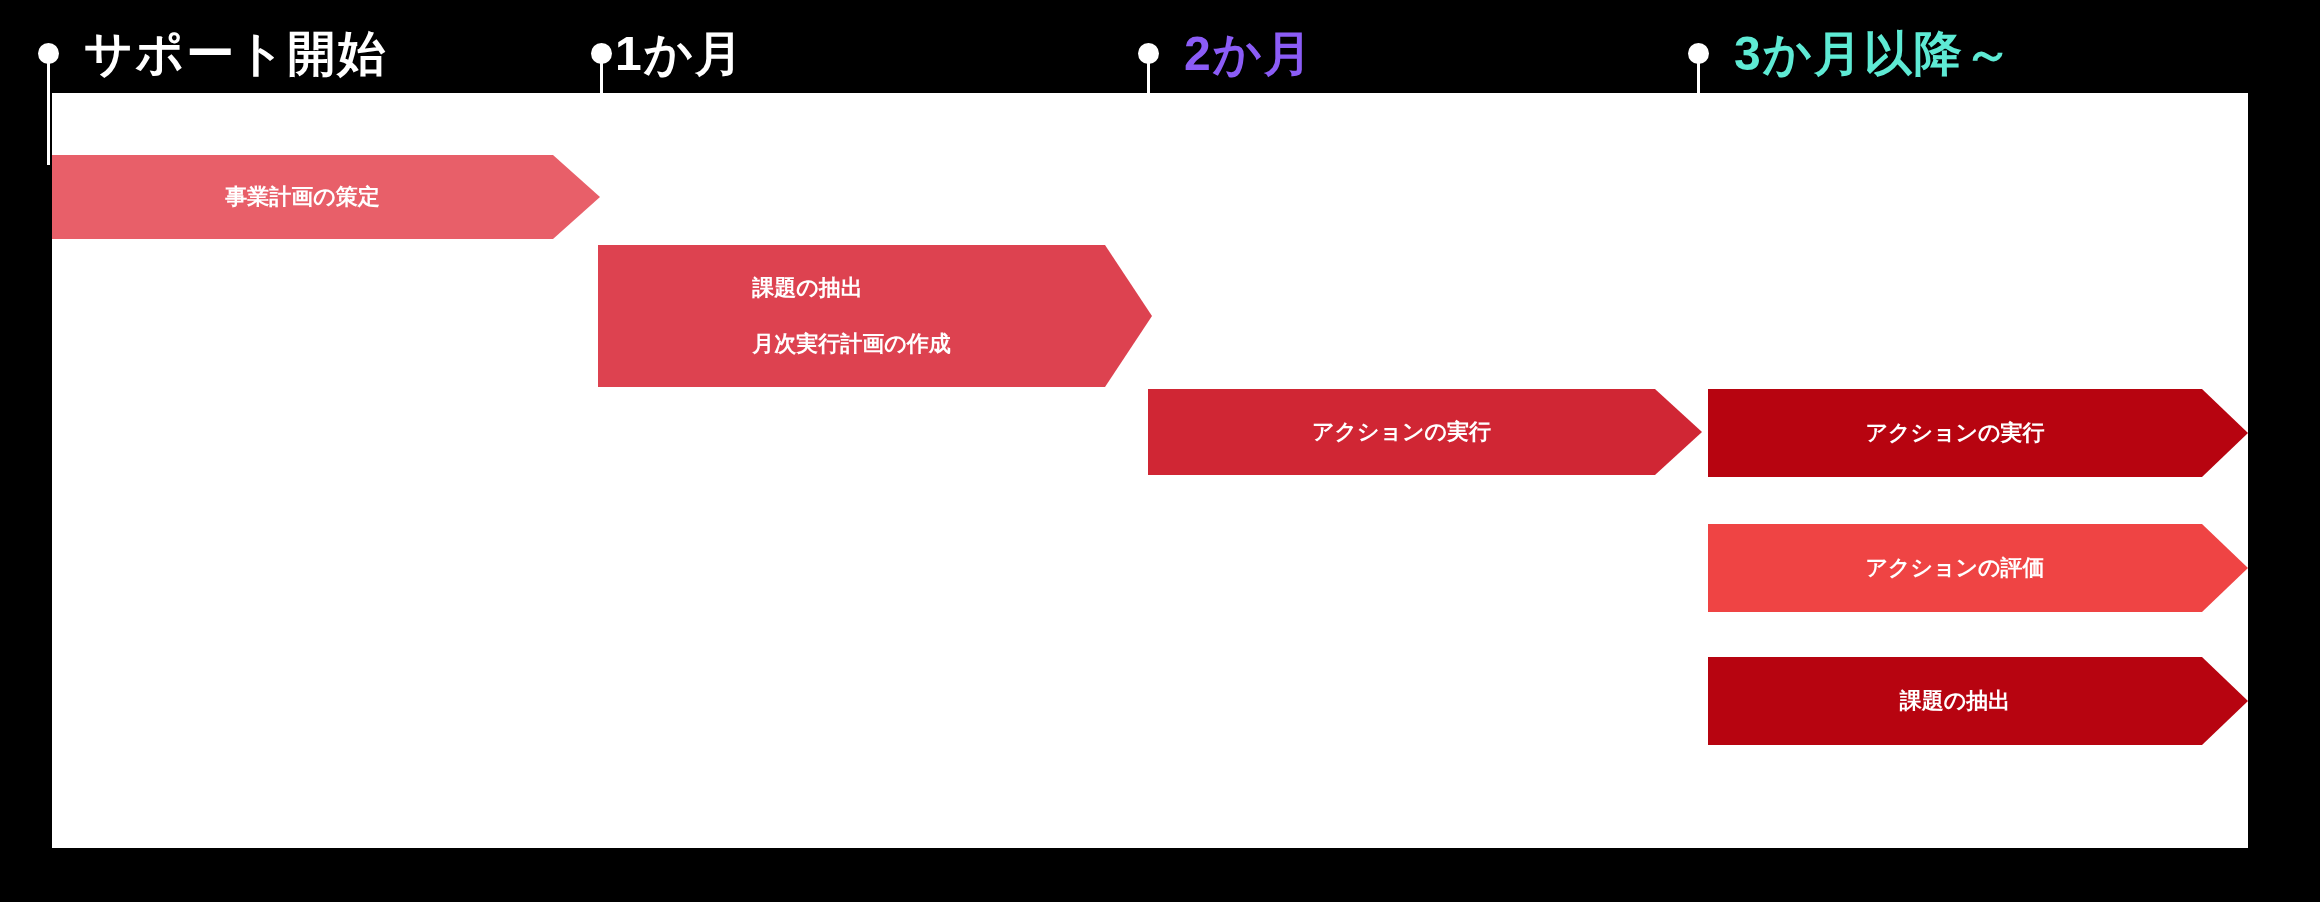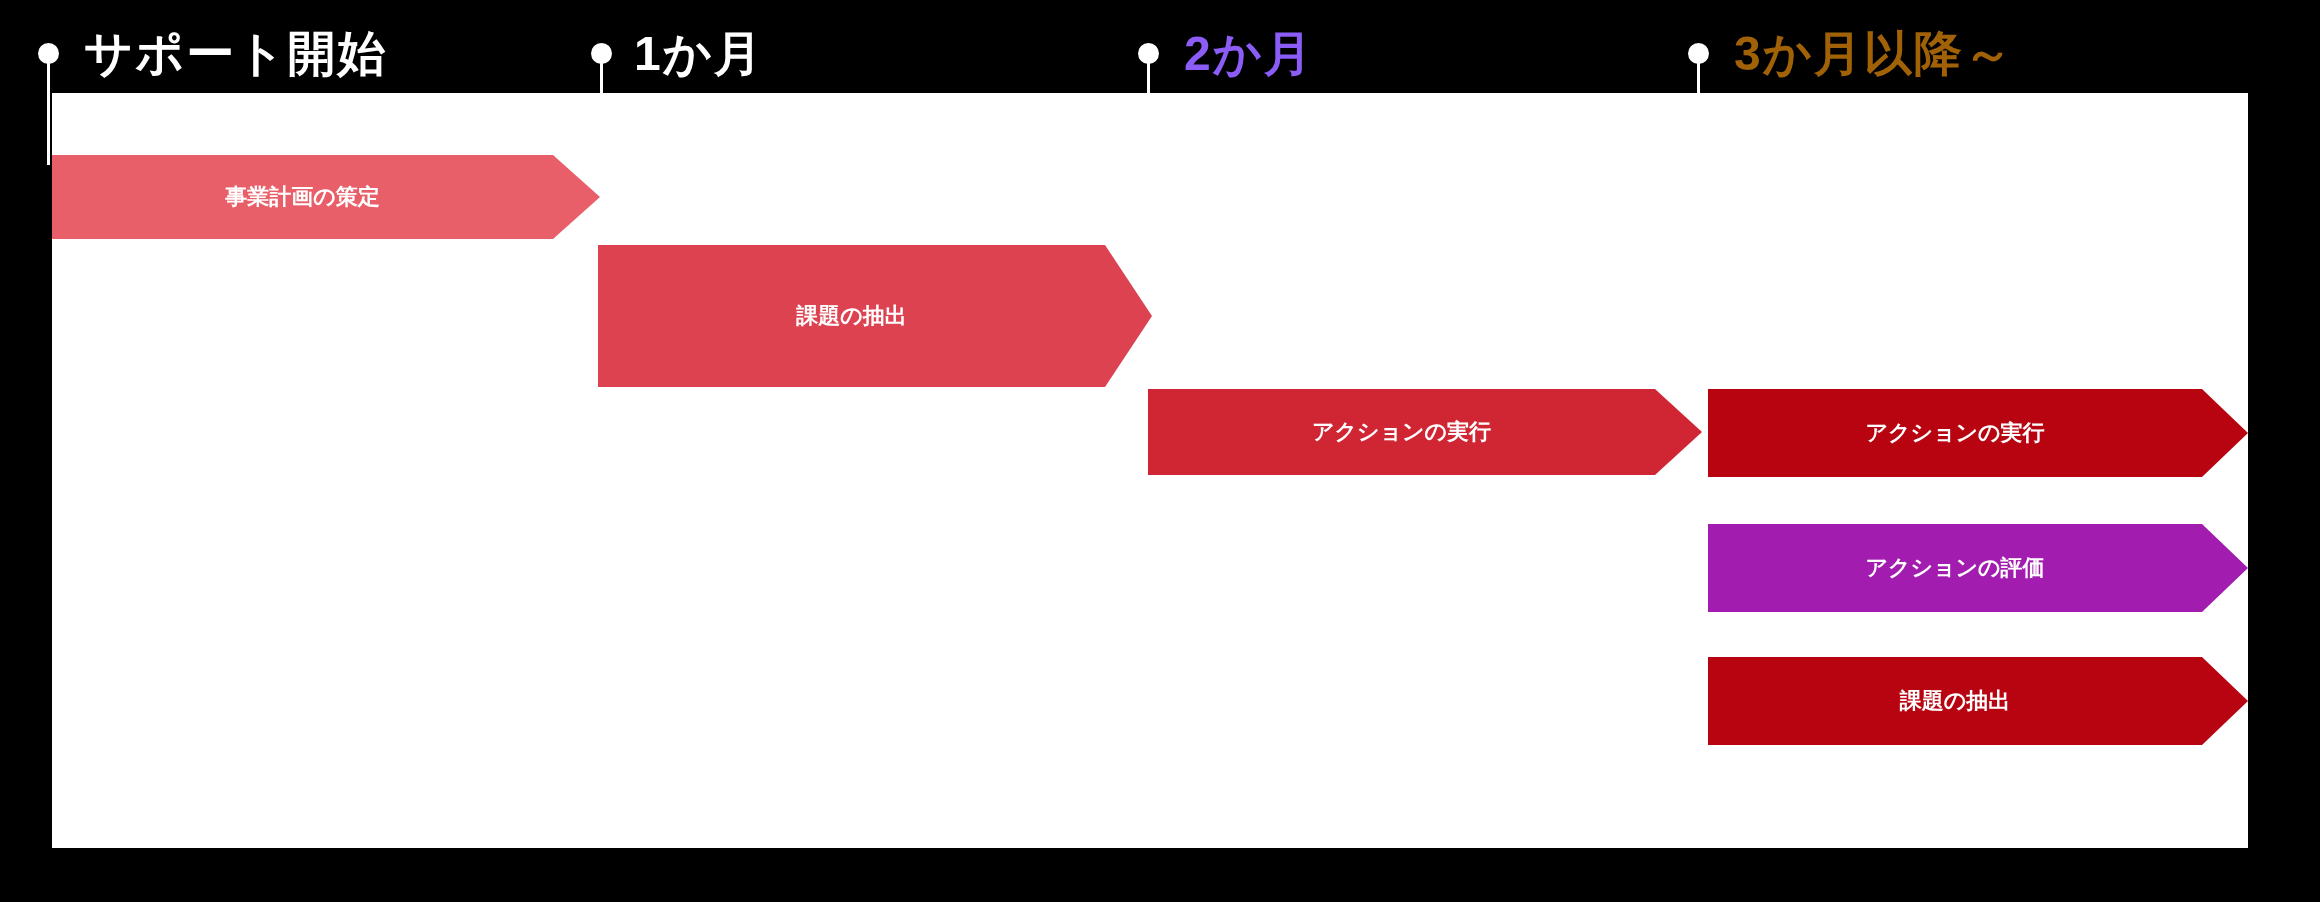--- a/index.html
+++ b/index.html
@@ -38,50 +38,51 @@
 <body>
 
 <div id="stage">
   <div class="panel" id="panel" style="left: 52px; top: 78px; width: 2196px; height: 755px; background: rgb(255, 255, 255);"></div>
   <div id="milestones">
       <span class="milestone-dot" style="left: 37.5px; top: 27.5px; width: 21px; height: 21px; background: rgb(255, 255, 255);"></span>
       <span class="milestone-stem" style="left: 46.5px; top: 47.5px; width: 3px; height: 102px; background: rgb(255, 255, 255);"></span>
       <span class="milestone-label" style="left: 84px; top: 15px; color: rgb(255, 255, 255);">サポート開始</span>
       <span class="milestone-dot" style="left: 590.5px; top: 27.5px; width: 21px; height: 21px; background: rgb(255, 255, 255);"></span>
       <span class="milestone-stem" style="left: 599.5px; top: 47.5px; width: 3px; height: 32px; background: rgb(255, 255, 255);"></span>
-      <span class="milestone-label" style="left: 634px; top: 15px; color: rgb(255, 255, 255);">1か月</span>
+      <span class="milestone-label" style="left: 615px; top: 15px; color: rgb(255, 255, 255);">1か月</span>
       <span class="milestone-dot" style="left: 1137.5px; top: 27.5px; width: 21px; height: 21px; background: rgb(255, 255, 255);"></span>
       <span class="milestone-stem" style="left: 1146.5px; top: 47.5px; width: 3px; height: 32px; background: rgb(255, 255, 255);"></span>
       <span class="milestone-label" style="left: 1184px; top: 15px; color: #8b5cf6;">2か月</span>
       <span class="milestone-dot" style="left: 1687.5px; top: 27.5px; width: 21px; height: 21px; background: rgb(255, 255, 255);"></span>
       <span class="milestone-stem" style="left: 1696.5px; top: 47.5px; width: 3px; height: 32px; background: rgb(255, 255, 255);"></span>
-      <span class="milestone-label" style="left: 1734px; top: 15px; color: #a16207;">3か月以降～</span>
+      <span class="milestone-label" style="left: 1734px; top: 15px; color: #5eead4;">3か月以降～</span>
     </div>
   <div id="bars">
       <div class="bar single" style="left: 52px; top: 140px; width: 548px; height: 84px; background: rgb(232, 95, 105); color: rgb(255, 255, 255); padding-right: 47px; box-sizing: border-box; clip-path: polygon(0px 0px, calc(100% - 47px) 0px, 100% 50%, calc(100% - 47px) 100%, 0px 100%);">
         <div class="bar-lines">
           <div class="bar-line">事業計画の策定</div>
         </div>
       </div>
       <div class="bar" style="left: 598px; top: 230px; width: 554px; height: 142px; background: rgb(221, 66, 80); color: rgb(255, 255, 255); padding-right: 47px; box-sizing: border-box; clip-path: polygon(0px 0px, calc(100% - 47px) 0px, 100% 50%, calc(100% - 47px) 100%, 0px 100%);">
         <div class="bar-lines">
           <div class="bar-line">課題の抽出</div>
+          <div class="bar-line">月次実行計画の作成</div>
         </div>
       </div>
       <div class="bar single" style="left: 1148px; top: 374px; width: 554px; height: 86px; background: rgb(208, 38, 52); color: rgb(255, 255, 255); padding-right: 47px; box-sizing: border-box; clip-path: polygon(0px 0px, calc(100% - 47px) 0px, 100% 50%, calc(100% - 47px) 100%, 0px 100%);">
         <div class="bar-lines">
           <div class="bar-line">アクションの実行</div>
         </div>
       </div>
       <div class="bar single" style="left: 1708px; top: 374px; width: 540px; height: 88px; background: rgb(183, 4, 16); color: rgb(255, 255, 255); padding-right: 46px; box-sizing: border-box; clip-path: polygon(0px 0px, calc(100% - 46px) 0px, 100% 50%, calc(100% - 46px) 100%, 0px 100%);">
         <div class="bar-lines">
           <div class="bar-line">アクションの実行</div>
         </div>
       </div>
-      <div class="bar single" style="left: 1708px; top: 509px; width: 540px; height: 88px; background: #a21caf; color: rgb(255, 255, 255); padding-right: 46px; box-sizing: border-box; clip-path: polygon(0px 0px, calc(100% - 46px) 0px, 100% 50%, calc(100% - 46px) 100%, 0px 100%);">
+      <div class="bar single" style="left: 1708px; top: 509px; width: 540px; height: 88px; background: #ef4444; color: rgb(255, 255, 255); padding-right: 46px; box-sizing: border-box; clip-path: polygon(0px 0px, calc(100% - 46px) 0px, 100% 50%, calc(100% - 46px) 100%, 0px 100%);">
         <div class="bar-lines">
           <div class="bar-line">アクションの評価</div>
         </div>
       </div>
       <div class="bar single" style="left: 1708px; top: 642px; width: 540px; height: 88px; background: rgb(183, 4, 16); color: rgb(255, 255, 255); padding-right: 46px; box-sizing: border-box; clip-path: polygon(0px 0px, calc(100% - 46px) 0px, 100% 50%, calc(100% - 46px) 100%, 0px 100%);">
         <div class="bar-lines">
           <div class="bar-line">課題の抽出</div>
         </div>
       </div>
     </div>

